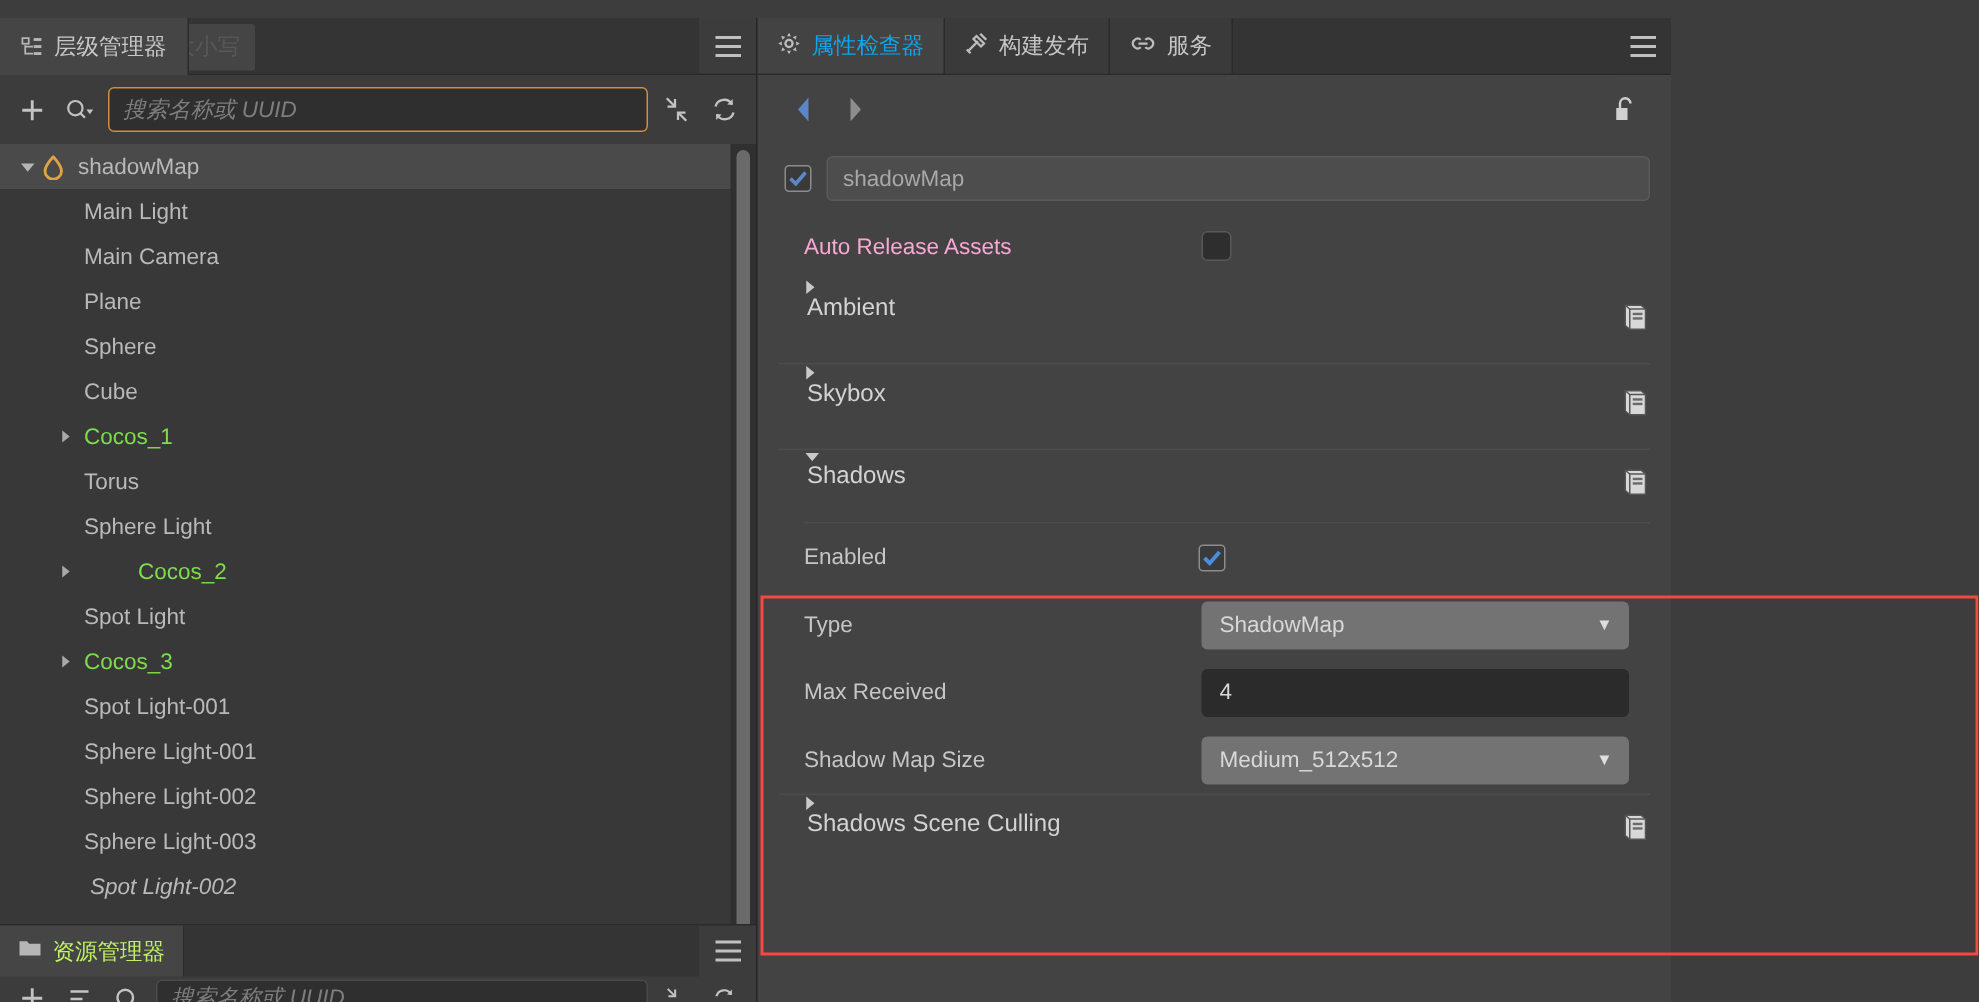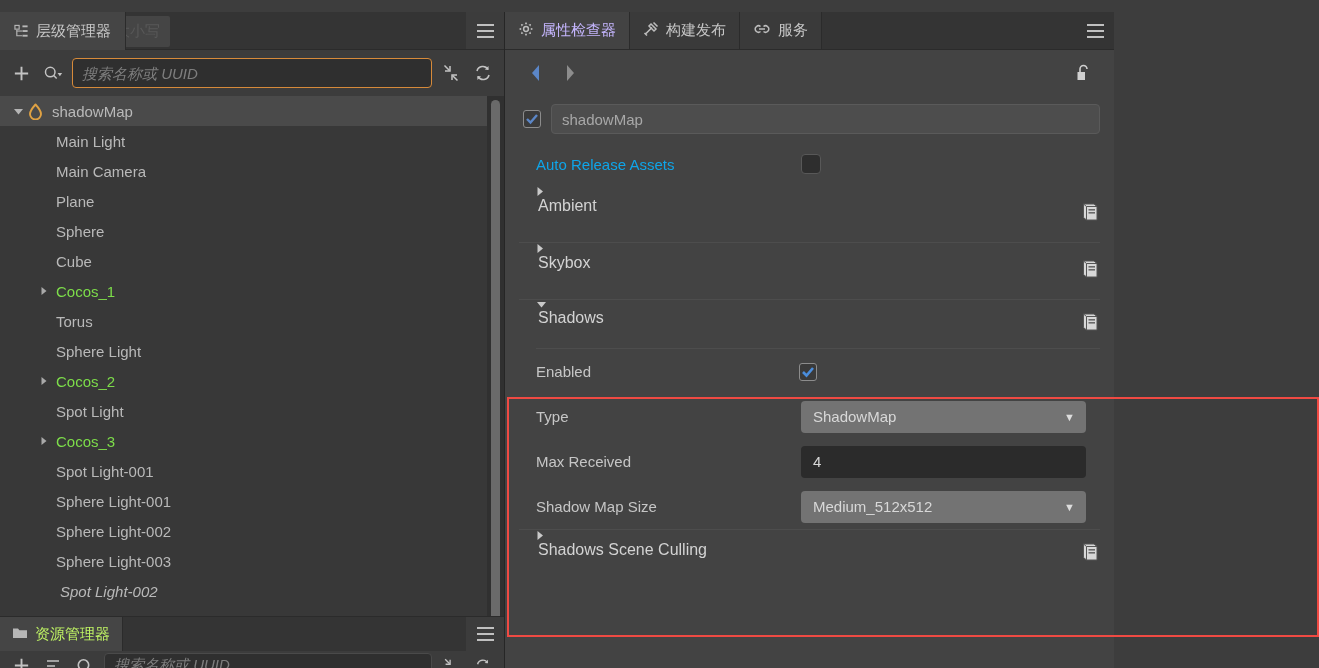--- a/index.html
+++ b/index.html
@@ -118,21 +118,21 @@
   .right-col { flex:1; height:668px; background:#434343; display:flex; flex-direction:column; }
   .insp-tabbar {
     height:38px; display:flex; align-items:stretch; background:#343434;
     border-bottom:1px solid #2b2b2b; flex:0 0 38px;
   }
   .insp-tab {
     display:flex; align-items:center; gap:7px; padding:0 13px;
     font-size:15px; color:#c5c5c5; background:#3a3a3a;
     border-right:1px solid #2b2b2b;
   }
-  .insp-tab.active { background:#434343; color:#c4b5fd; }
+  .insp-tab.active { background:#434343; color:#0ea5e9; }
 
   .nav-row {
     height:46px; display:flex; align-items:center; padding:0 14px;
     flex:0 0 46px; background:#434343;
   }
   .nav-arrow { width:34px; height:30px; display:flex; align-items:center; justify-content:center; cursor:pointer;}
   .nav-spacer { flex:1; }
 
   .name-row {
     height:46px; display:flex; align-items:center; gap:10px;
@@ -144,21 +144,21 @@
     display:flex; align-items:center; justify-content:center; cursor:pointer;
   }
   .name-field {
     flex:1; height:30px; background:#4d4d4d; border:1px solid #5a5a5a; border-radius:4px;
     display:flex; align-items:center; padding:0 10px; color:#a8a8a8; font-size:15px;
   }
 
   .props { flex:1; overflow:hidden; position:relative; padding:0 14px 0 14px;}
 
   .prop-row { display:flex; align-items:center; height:44px; }
-  .prop-label { width:282px; font-size:15px; color:#0ea5e9; padding-left:17px;}
+  .prop-label { width:282px; font-size:15px; color:#f9a8d4; padding-left:17px;}
   .toggle-box {
     width:20px; height:20px; border-radius:4px; background:#2e2e2e;
     border:1px solid #585858; cursor:pointer;
   }
 
   .section {
     border-bottom:1px solid #4d4d4d;
   }
   .section-head {
     height:56px; display:flex; align-items:flex-start; padding-left:17px; cursor:pointer;
@@ -300,21 +300,21 @@
             <span class="label">Cocos_1</span>
           </div>
           <div class="row" style="padding-left: 36px;">
             <span class="arrow"></span>
             <span class="label">Torus</span>
           </div>
           <div class="row" style="padding-left: 36px;">
             <span class="arrow"></span>
             <span class="label">Sphere Light</span>
           </div>
-          <div class="row prefab" style="padding-left: 36px;">
+          <div class="row prefab" style="padding-left: 36px; gap: 36px;">
             <span class="arrow">
               <svg width="8" height="10" viewBox="0 0 8 10">
                 <path d="M1.5 1 L6.5 5 L1.5 9 Z" fill="#a9a9a9"></path>
               </svg>
             </span>
             <span class="label">Cocos_2</span>
           </div>
           <div class="row" style="padding-left: 36px;">
             <span class="arrow"></span>
             <span class="label">Spot Light</span>

